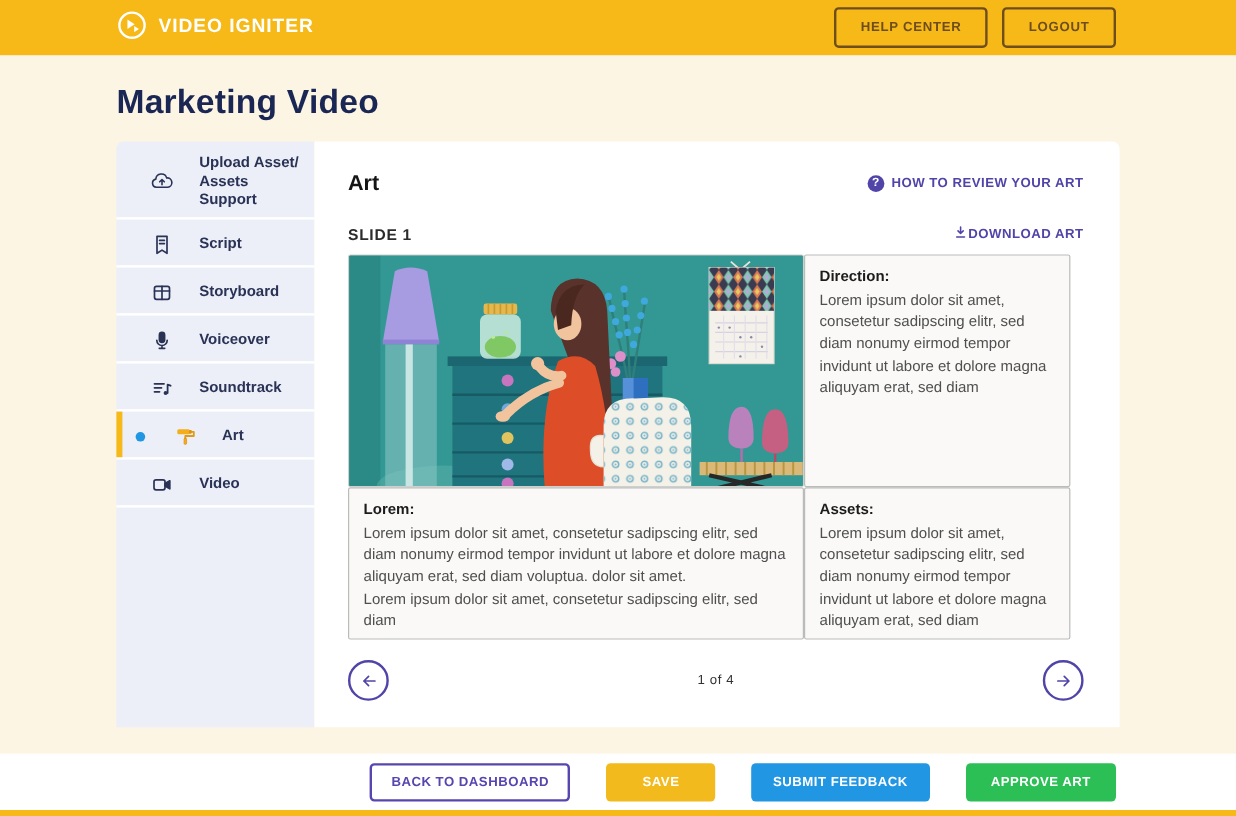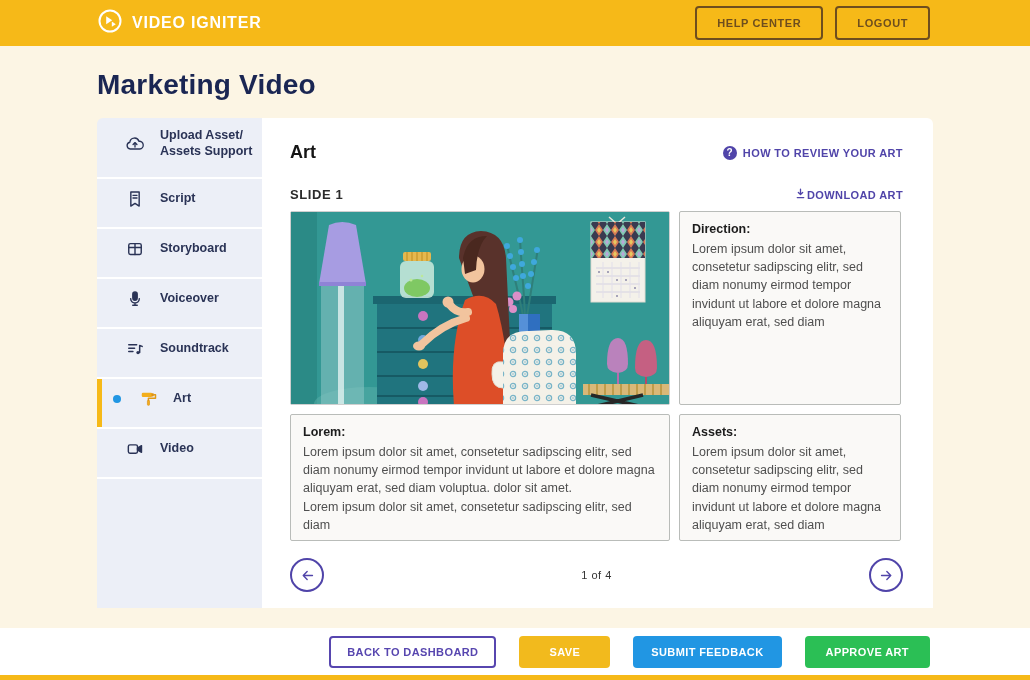--- a/index.html
+++ b/index.html
@@ -16,56 +16,56 @@
     font-size:11px; font-weight:bold; letter-spacing:.6px; border-radius:4px; padding:9px 20px; cursor:pointer; }
 
   
   .page-title { color:#1A2653; font-size:28px; font-weight:bold; margin:23px 0 17px 97px; letter-spacing:.2px; }
 
   
   .content-row { display:flex; margin-left:97px; width:836px; min-height:488px; }
 
   
   .sidebar { width:165px; background:#ECEFF7; border-radius:6px 0 0 0; flex-shrink:0; }
-  .side-item { display:flex; align-items:center; gap:15px; padding:10px 6px 18px 28px; min-height:40px;
+  .side-item { display:flex; align-items:center; gap:21px; padding:10px 6px 6px 28px; min-height:40px;
     border-bottom:2px solid #FFFFFF; cursor:pointer; position:relative; }
   .side-item .ico { width:20px; height:20px; flex-shrink:0; display:flex; align-items:center; justify-content:center; }
   .side-label { font-size:12.5px; font-weight:600; color:#2A3356; line-height:1.25; }
   .side-item.active { padding-left:16px; }
   .side-item.active::before { content:""; position:absolute; left:0; top:0; bottom:0; width:5px; background:#F6B918; }
   .active-dot { width:8px; height:8px; border-radius:50%; background:#2196E3; flex-shrink:0; margin-right:2px; }
 
   
   .card { flex:1; background:#FFFFFF; border-radius:0 6px 0 0; padding:24px 30px 16px 28px; }
   .card-head { display:flex; align-items:center; justify-content:space-between; }
   .card-heading { font-size:18px; font-weight:600; color:#151515; }
   .help-link { display:flex; align-items:center; gap:6px; color:#5044A9; font-size:11px; font-weight:800;
     letter-spacing:.4px; text-decoration:none; cursor:pointer; }
   .qmark { width:14px; height:14px; border-radius:50%; background:#5044A9; color:#fff; font-size:10px;
     font-weight:bold; display:inline-flex; align-items:center; justify-content:center; line-height:1; }
   .slide-head { display:flex; align-items:center; justify-content:space-between; margin-top:24px; margin-bottom:9px; }
   .slide-label { font-size:13px; font-weight:bold; color:#2B2B2B; letter-spacing:.6px; }
   .download-link { display:flex; align-items:center; color:#5044A9; font-size:11px; font-weight:800;
     letter-spacing:.4px; cursor:pointer; }
 
-  .grid { display:grid; grid-template-columns:380px 222px; grid-template-rows:194px 127px; gap:9px; }
+  .grid { display:grid; grid-template-columns:380px 222px; grid-template-rows:194px 127px; }
   .art-frame { border:1px solid #CFCFCF; border-radius:2px; overflow:hidden; background:#339894; }
   .art-frame svg { display:block; }
   .info-box { border:1px solid #B9BCB9; border-radius:2px; background:#FAF9F7; padding:8px 12px;
     font-size:12.5px; color:#4F4F4F; line-height:1.45; overflow:hidden; }
   .info-box h4 { font-size:12.5px; color:#1C1C1C; font-weight:bold; margin-bottom:2px; }
 
   .pagination { display:flex; align-items:center; justify-content:space-between; gap:32px; margin-top:17px; }
   .page-btn { width:34px; height:34px; border-radius:50%; border:2px solid #5044A9; background:#fff;
     display:flex; align-items:center; justify-content:center; cursor:pointer; }
   .page-count { font-size:11px; color:#333; letter-spacing:.5px; }
 
   
   .footer-bar { position:absolute; left:0; right:0; bottom:5px; height:47px; background:#fff;
-    display:flex; align-items:center; justify-content:flex-end; gap:23px; padding-right:100px; }
+    display:flex; align-items:center; justify-content:flex-end; gap:30px; padding-right:100px; }
   .f-btn { font-family:inherit; font-size:11px; font-weight:800; letter-spacing:.4px; border:none;
     border-radius:4px; padding:10px 18px; cursor:pointer; color:#fff; }
   .f-back { background:#fff; border:2px solid #5746AF; color:#5746AF; padding:8px 16px; }
   .f-save { background:#F2BA1D; padding:10px 30px; }
   .f-feedback { background:#2196E3; }
   .f-approve { background:#2BBF55; padding:10px 21px; }
   .footer-strip { position:absolute; left:0; right:0; bottom:0; height:5px; background:#F6B918; }
 </style>
 </head>
 <body>

